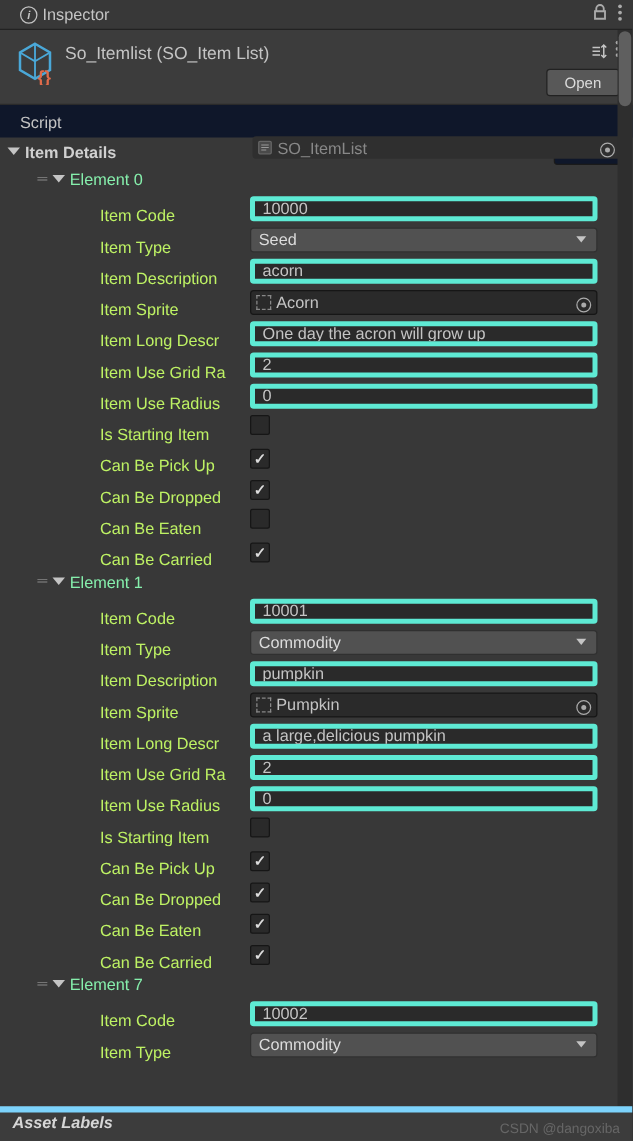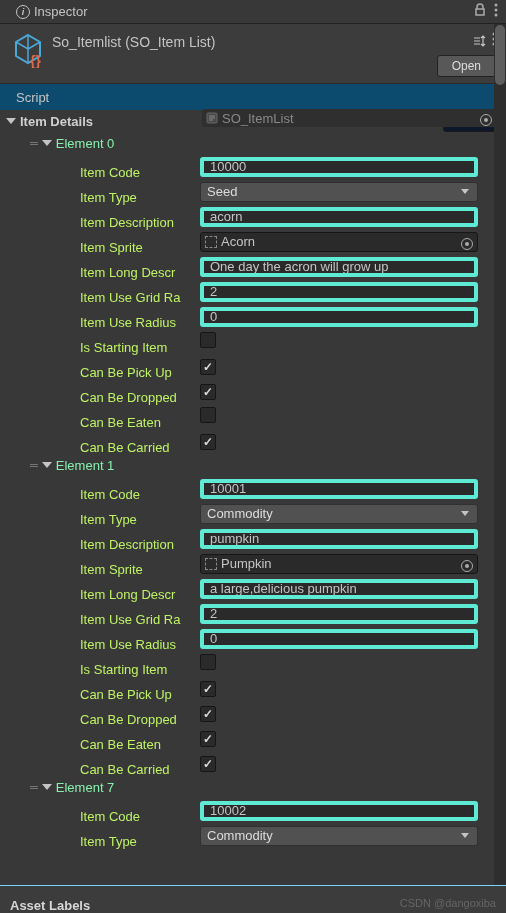--- a/index.html
+++ b/index.html
@@ -16,21 +16,21 @@
   .header-title { color: #c4c4c4; font-size: 14px; padding-top: 2px; flex: 1; }
   .header-right { display: flex; flex-direction: column; align-items: flex-end; gap: 6px; }
   .header-icons { display: flex; gap: 6px; align-items: center; }
   .open-btn { background: #585858; border: 1px solid #222; color: #dcdcdc; padding: 3px 14px; border-radius: 3px; font-size: 12px; cursor: pointer; }
   
   .content { background: #383838; }
   .row { display: flex; align-items: center; height: 22px; padding: 0 8px 0 16px; }
   .row-label { flex: 0 0 186px; color: #c4c4c4; white-space: nowrap; overflow: hidden; text-overflow: clip; }
   .row-value { flex: 1; }
   
-  .script-row { background: #0c4a6e; height: 26px; }
+  .script-row { background: #0f172a; height: 26px; }
   .script-field { display: flex; align-items: center; background: #2f2f2f; border-radius: 3px; height: 18px; padding: 0 4px; color: #888; gap: 4px; position: relative; margin-top: 42px; }
   .script-field .target { color: #888; position: absolute; right: 6px; }
   
   .foldout-row { display: flex; align-items: center; height: 22px; padding-left: 6px; padding-right: 8px; }
   .fold-tri { width: 0; height: 0; border-left: 5px solid transparent; border-right: 5px solid transparent; border-top: 6px solid #c4c4c4; margin-right: 4px; }
   .fold-tri.bold { border-top-color: #c4c4c4; }
   .fold-label { font-weight: bold; color: #d0d0d0; flex: 1; }
   .count-field { width: 55px; background: #0f172a; border: 1px solid #1a1a1a; color: #c4c4c4; padding: 2px 6px; border-radius: 3px; text-align: left; font-size: 13px; }
   
   .element-row { display: flex; align-items: center; height: 22px; padding-left: 30px; }
@@ -50,21 +50,21 @@
   .sprite-icon { width: 12px; height: 12px; border: 1px dashed #888; display: inline-block; }
   .target-circle { width: 12px; height: 12px; border: 1.5px solid #aaa; border-radius: 50%; display: inline-flex; align-items: center; justify-content: center; }
   .target-circle::after { content: ""; width: 4px; height: 4px; background: #aaa; border-radius: 50%; }
   
   .checkbox { width: 16px; height: 16px; background: #2a2a2a; border: 1px solid #161616; border-radius: 2px; display: inline-flex; align-items: center; justify-content: center; cursor: pointer; }
   .checkbox.checked::after { content: "✓"; color: #dcdcdc; font-size: 12px; font-weight: bold; }
   
   .scrollbar { position: absolute; right: 0; top: 24px; width: 12px; bottom: 0; background: #2e2e2e; }
   .scroll-thumb { background: #5f5f5f; width: 10px; margin: 1px; border-radius: 5px; }
   
-  .footer { position: absolute; bottom: 0; left: 0; right: 0; height: 28px; background: #3c3c3c; border-top: 1px solid #7dd3fc; display: flex; align-items: flex-end; padding: 0 10px; font-weight: bold; color: #d6d6d6; }
+  .footer { position: absolute; bottom: 0; left: 0; right: 0; height: 28px; background: #3c3c3c; border-top: 5px solid #7dd3fc; display: flex; align-items: flex-start; padding: 0 10px; font-weight: bold; color: #d6d6d6; font-style: italic; }
   .watermark { position: absolute; bottom: 4px; right: 10px; color: #666; font-size: 11px; }
   
   .preset-icon svg { display: block; }
 </style>
 </head>
 <body>
 
 <div class="tab-bar">
   <div class="tab">
     <span class="info-icon">i</span>

